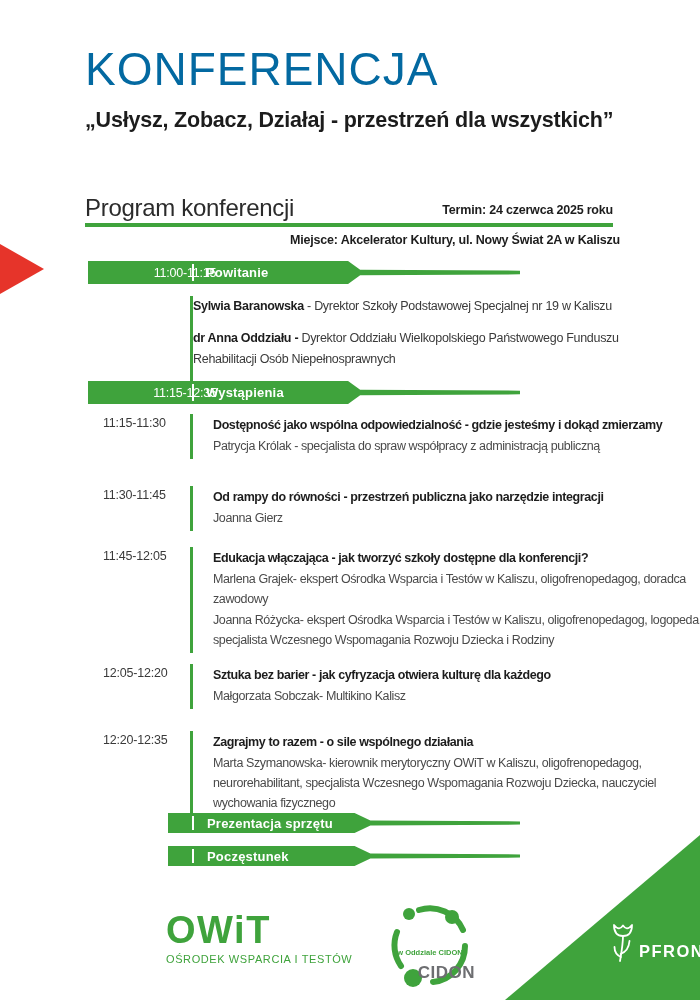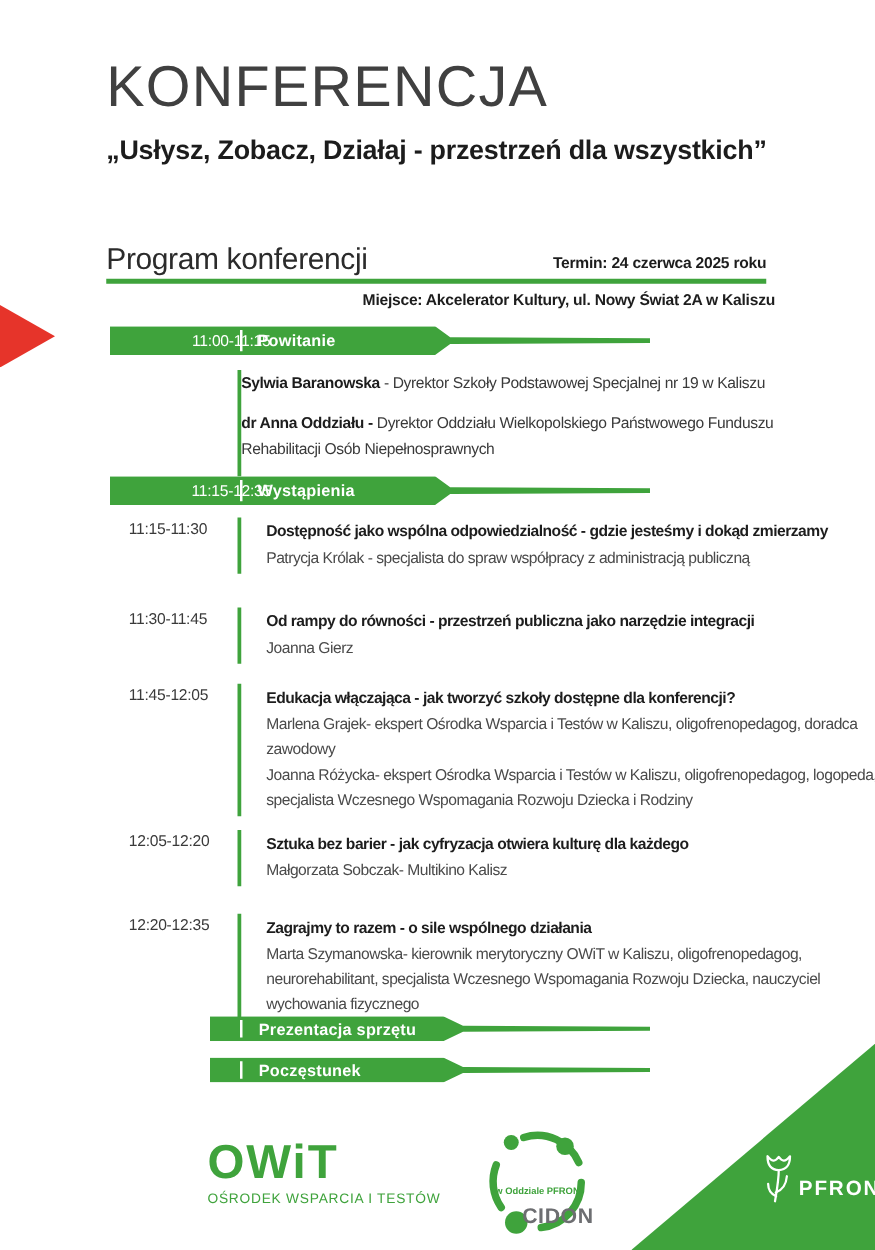--- a/index.html
+++ b/index.html
@@ -1,20 +1,20 @@
 <!DOCTYPE html>
 <html><head>
 <meta charset="utf-8">
 <style>
   :root{ --green:#3fa33c; --red:#e6342a; --ink:#1d1d1d; --body:#4a4a4a; }
   html,body{margin:0;padding:0;background:#fff;}
   .page{position:relative;width:700px;height:1000px;background:#fff;overflow:hidden;
         font-family:"Liberation Sans",sans-serif;color:var(--ink);}
 
-  .title{position:absolute;left:85px;top:42px;font-size:46px;letter-spacing:1px;color:#404040;}
+  .title{position:absolute;left:85px;top:42px;font-size:46px;letter-spacing:1px;color:#0369a1;}
   .subtitle{position:absolute;left:85px;top:108px;font-size:21.5px;font-weight:700;letter-spacing:-0.2px;color:#1c1c1c;}
 
   .prog-heading{position:absolute;left:85px;top:194px;font-size:24px;color:#2b2b2b;letter-spacing:-0.3px;}
   .termin{position:absolute;right:87px;top:203px;font-size:12.5px;font-weight:700;letter-spacing:-0.2px;}
   .rule{position:absolute;left:85px;top:223px;width:528px;height:4px;background:var(--green);}
   .miejsce{position:absolute;right:80px;top:233px;font-size:12.5px;font-weight:700;letter-spacing:-0.2px;}
 
   .red-arrow{position:absolute;left:0;top:244px;width:44px;height:50px;background:var(--red);
              clip-path:polygon(0 0,100% 50%,0 100%);}
 
@@ -154,21 +154,21 @@
       <g stroke="#3fa33c" stroke-width="6" fill="none" stroke-linecap="round">
         <path d="M 34 10 A 36 36 0 0 1 78 30"></path>
         <path d="M 80 46 A 36 36 0 0 1 48 82"></path>
         <path d="M 16 66 A 36 36 0 0 1 12 32"></path>
       </g>
       <circle cx="24" cy="14" r="6" fill="#3fa33c"></circle>
       <circle cx="67" cy="17" r="7" fill="#3fa33c"></circle>
       <circle cx="28" cy="78" r="9" fill="#3fa33c"></circle>
     </svg>
     <div class="name">CIDON</div>
-    <div class="sub">w Oddziale PFRON</div>
+    <div class="sub">w Oddziale CIDON</div>
   </div>
 
   <div class="pfron-tri"></div>
   <div class="pfron-logo">
     <svg width="26" height="42" viewBox="0 0 26 42" fill="none" stroke="#ffffff" stroke-width="1.8" stroke-linecap="round" stroke-linejoin="round">
       <path d="M4 3 C4 10 7 14 13 14 C19 14 22 10 22 3 C18 8 15.5 7 13 3.5 C10.5 7 8 8 4 3 Z"></path>
       <path d="M13 14 C13 22 11.5 30 10 39"></path>
       <path d="M10.6 32 C16 30 19 25 19.5 19"></path>
       <path d="M10.9 35 C6.5 33 4.5 29 4.5 25"></path>
     </svg>

